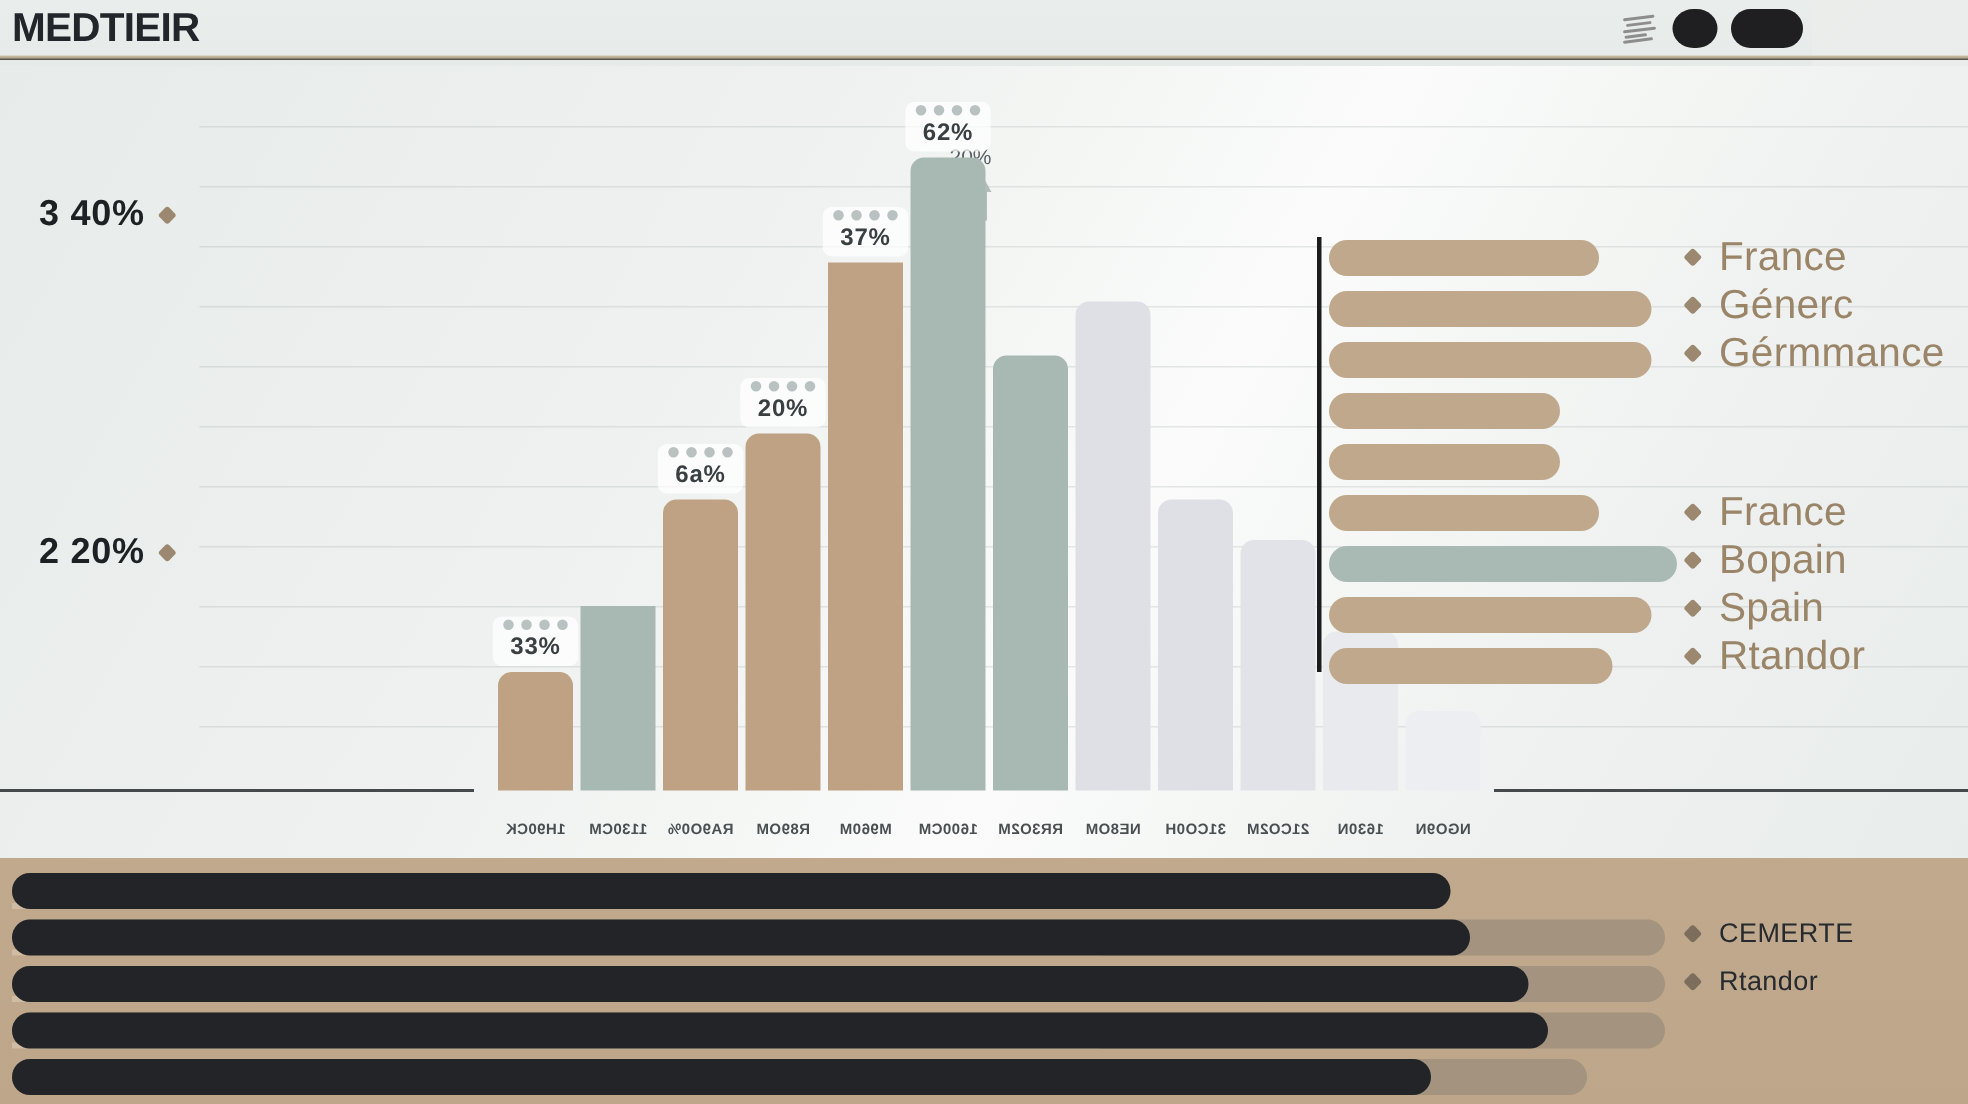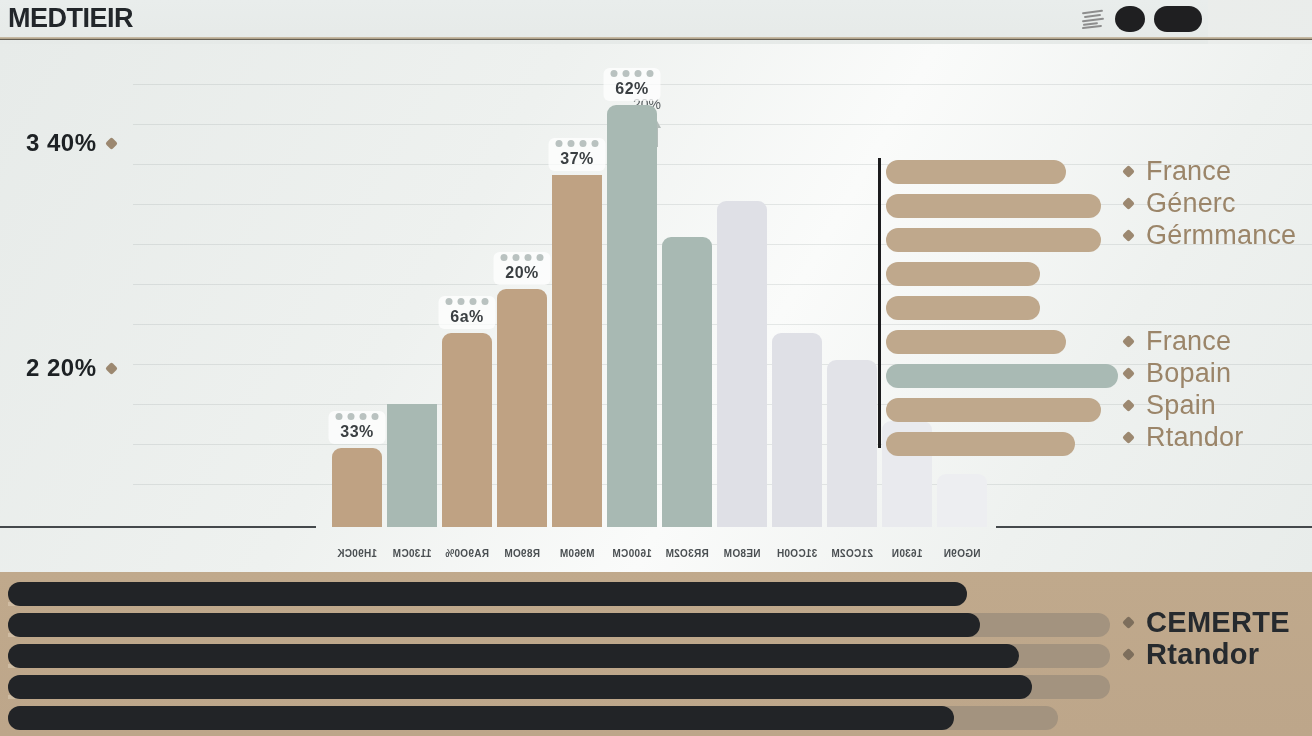--- a/index.html
+++ b/index.html
@@ -174,21 +174,21 @@
   .pfill {
     position:absolute; left:0; top:0; height:24px;
     border-radius:12px; background:#222427;
   }
   .pghost {
     position:absolute; left:0; top:20px; height:4px;
     background:rgba(210,192,166,0.85);
   }
   #bottom-legend { position:absolute; left:1124px; top:606px; }
   #bottom-legend .legend-item .name {
-    font-size:29px; color:#262a2e; font-weight:700; letter-spacing:0.3px;text-align:right;
+    font-size:18px; color:#262a2e; font-weight:400; letter-spacing:0.3px;text-align:right;
   }
   #bottom-legend .legend-item .bullet { background:#7d6e5c; }
 </style>
 </head>
 <body>
 
 <div id="app">
 
   <div id="header">
     <div id="app-title">MEDTIEIR</div>

